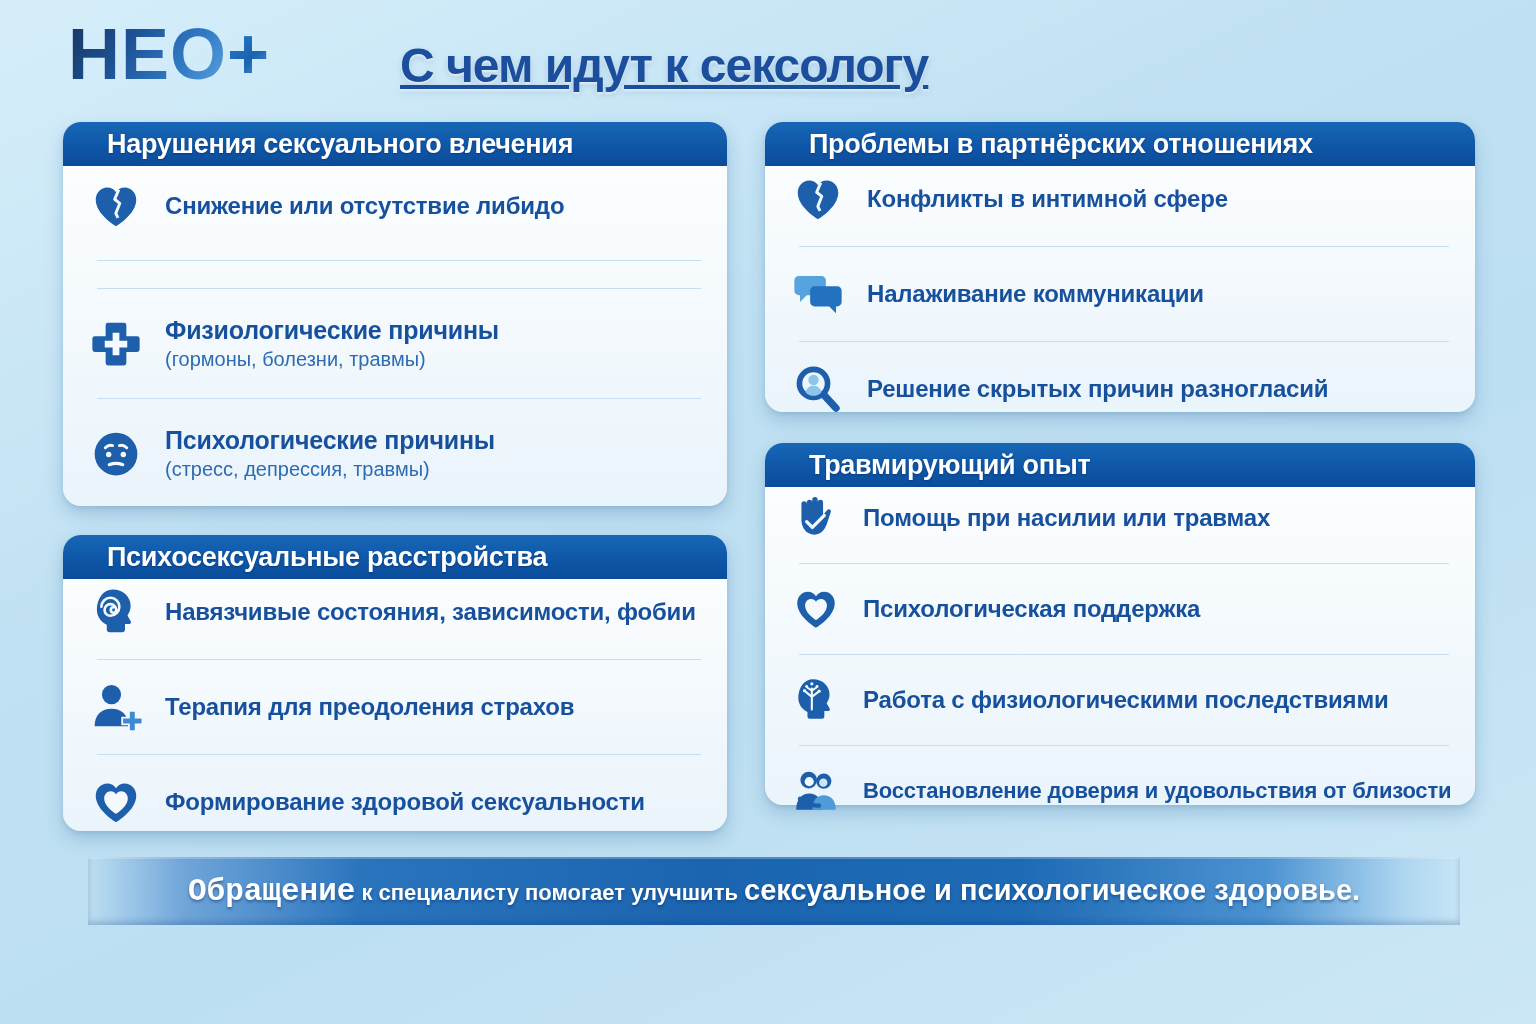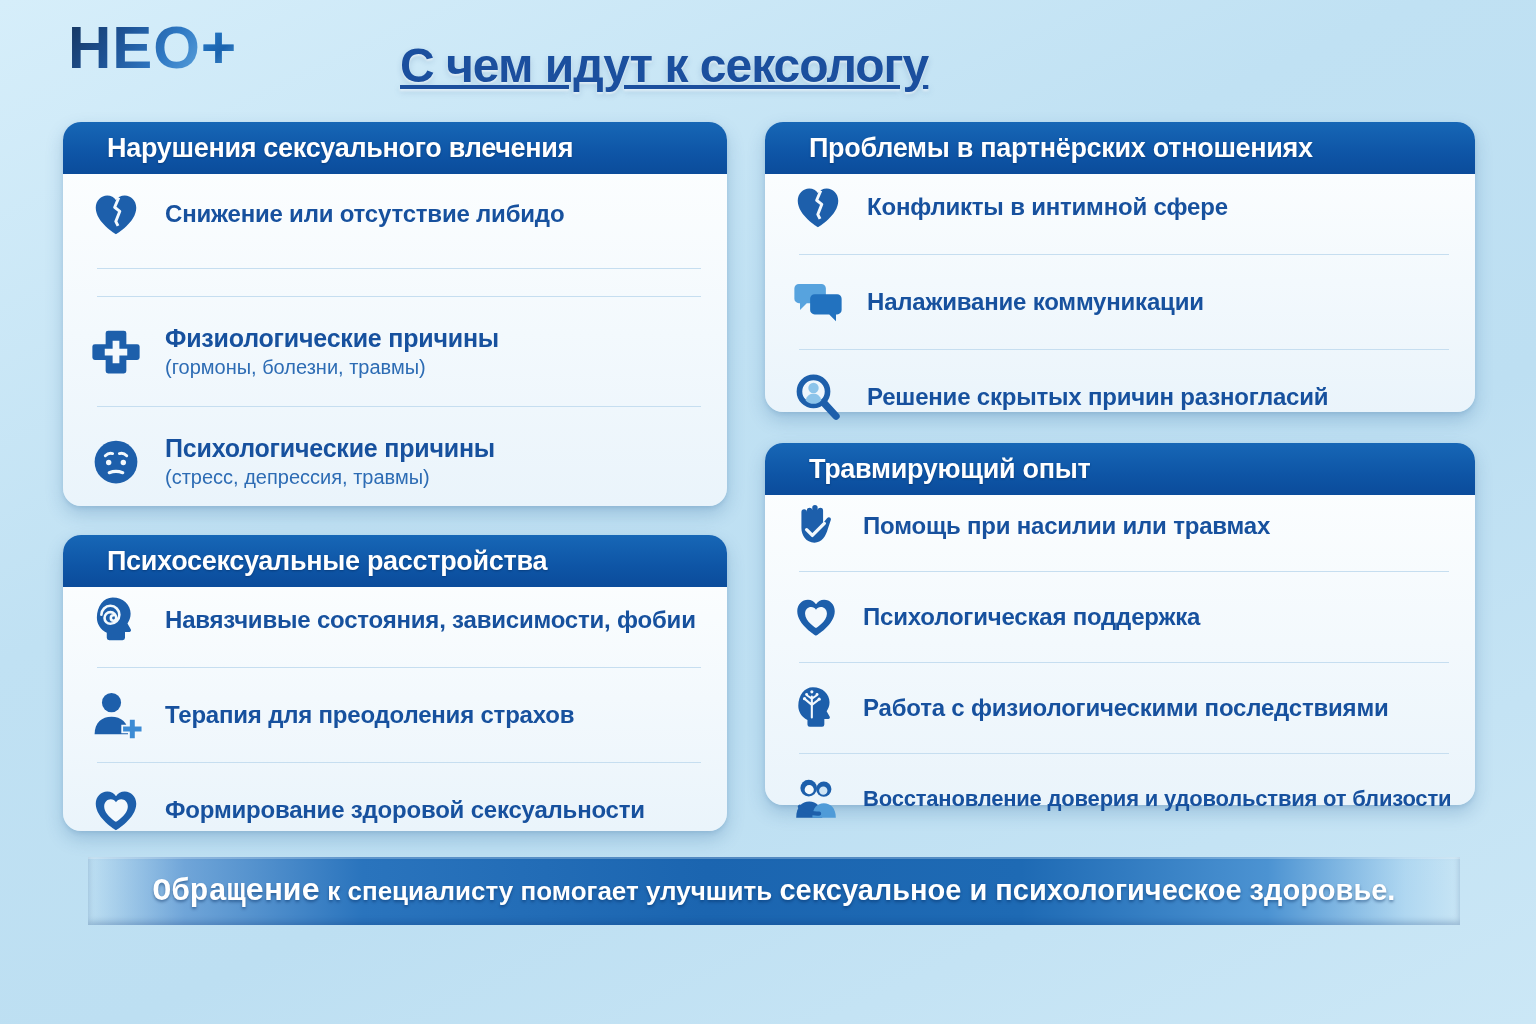--- a/index.html
+++ b/index.html
@@ -6,21 +6,21 @@
   body{
     width:1536px;height:1024px;overflow:hidden;position:relative;
     font-family:"Liberation Sans","DejaVu Sans",sans-serif;
     background:linear-gradient(155deg,#d6eefa 0%,#c0e1f3 38%,#bddff2 62%,#cbe7f6 100%);
   }
   .canvas{position:absolute;inset:0;}
 
   
   .logo{
     position:absolute;left:68px;top:18px;
-    font-size:60px;font-weight:800;letter-spacing:1px;line-height:1;
+    font-size:72px;font-weight:800;letter-spacing:1px;line-height:1;
     background:linear-gradient(125deg,#16355e 0%,#1d5193 30%,#2f79c4 58%,#63a9e0 85%);
     -webkit-background-clip:text;background-clip:text;color:transparent;
   }
   .logo .plus{
     background:linear-gradient(135deg,#2f86d4 0%,#1a63ae 55%,#6db4e8 100%);
     -webkit-background-clip:text;background-clip:text;color:transparent;
     font-weight:800;
   }
   .page-title{
     position:absolute;left:388px;top:26px;margin:12px;
@@ -28,21 +28,21 @@
     color:#1b4f9e;text-shadow:0 2px 2px rgba(255,255,255,.55),0 3px 6px rgba(23,70,130,.18);text-decoration:underline;
   }
 
   
   .card{
     position:absolute;border-radius:18px;
     background:linear-gradient(180deg,#feffff 0%,#f3f9fd 55%,#eaf4fb 100%);
     box-shadow:0 8px 18px rgba(25,80,140,.22),0 2px 4px rgba(25,80,140,.12);
   }
   .card-header{
-    height:52px;border-radius:18px 18px 0 0;
+    height:44px;border-radius:18px 18px 0 0;
     background:linear-gradient(180deg,#1767b6 0%,#0e55a6 60%,#0b4c9b 100%);
     color:#ffffff;font-weight:700;font-size:27px;letter-spacing:-.3px;
     display:flex;align-items:center;padding:0 18px 0 44px;
     text-shadow:0 1px 2px rgba(0,30,70,.4);
   }
   .card-body{
     box-sizing:border-box;height:calc(100% - 52px);
     display:flex;flex-direction:column;justify-content:space-evenly;
     padding:6px 18px 10px 26px;
     gap:20px;
@@ -62,21 +62,21 @@
     position:absolute;left:88px;top:857px;width:1372px;height:68px;
     background:linear-gradient(90deg,
       rgba(120,180,230,0) 0%,rgba(86,146,208,.75) 7%,
       #2a74bd 20%,#1b65b0 45%,#1e6ab4 68%,#4c93d2 86%,
       rgba(140,195,235,.4) 96%,rgba(160,210,240,0) 100%);
     box-shadow:inset 0 2px 0 rgba(255,255,255,.25),inset 0 -3px 6px rgba(10,50,110,.25);
     display:flex;align-items:center;justify-content:center;
     color:#fff;text-shadow:0 2px 3px rgba(0,40,90,.45);
   }
   .banner .big{font-size:31px;font-weight:800;font-family:Liberation Mono, monospace;}
-  .banner .mid{font-size:26px;font-weight:600;}
+  .banner .mid{font-size:22px;font-weight:600;}
   .banner .big2{font-size:29px;font-weight:800;margin-top:32px;}
 </style>
 </head>
 <body>
 
 <svg width="0" height="0" style="position:absolute" aria-hidden="true">
   <defs>
     <symbol id="i-broken-heart" viewBox="0 0 48 48">
       <path fill="#1d5fab" d="M24 42C24 42 6 31.6 6 18.5 6 12 10.8 7.5 16.2 7.5c3.4 0 6.2 1.7 7.8 4.3 1.6-2.6 4.4-4.3 7.8-4.3C37.2 7.5 42 12 42 18.5 42 31.6 24 42 24 42z"></path>
       <path fill="none" stroke="#f3f9fd" stroke-width="2.6" stroke-linejoin="round" d="M26.5 9.5 22.8 18l4.6 3.6-3.6 9 2 4"></path>

